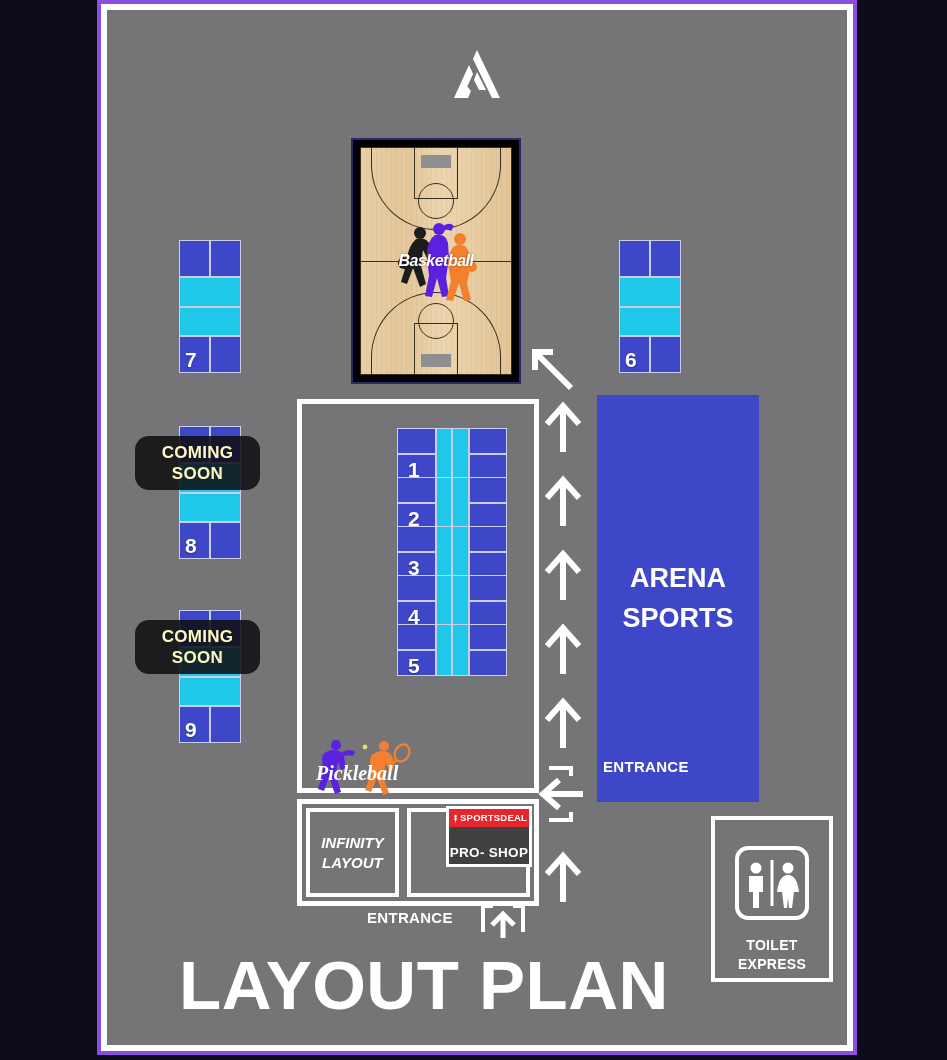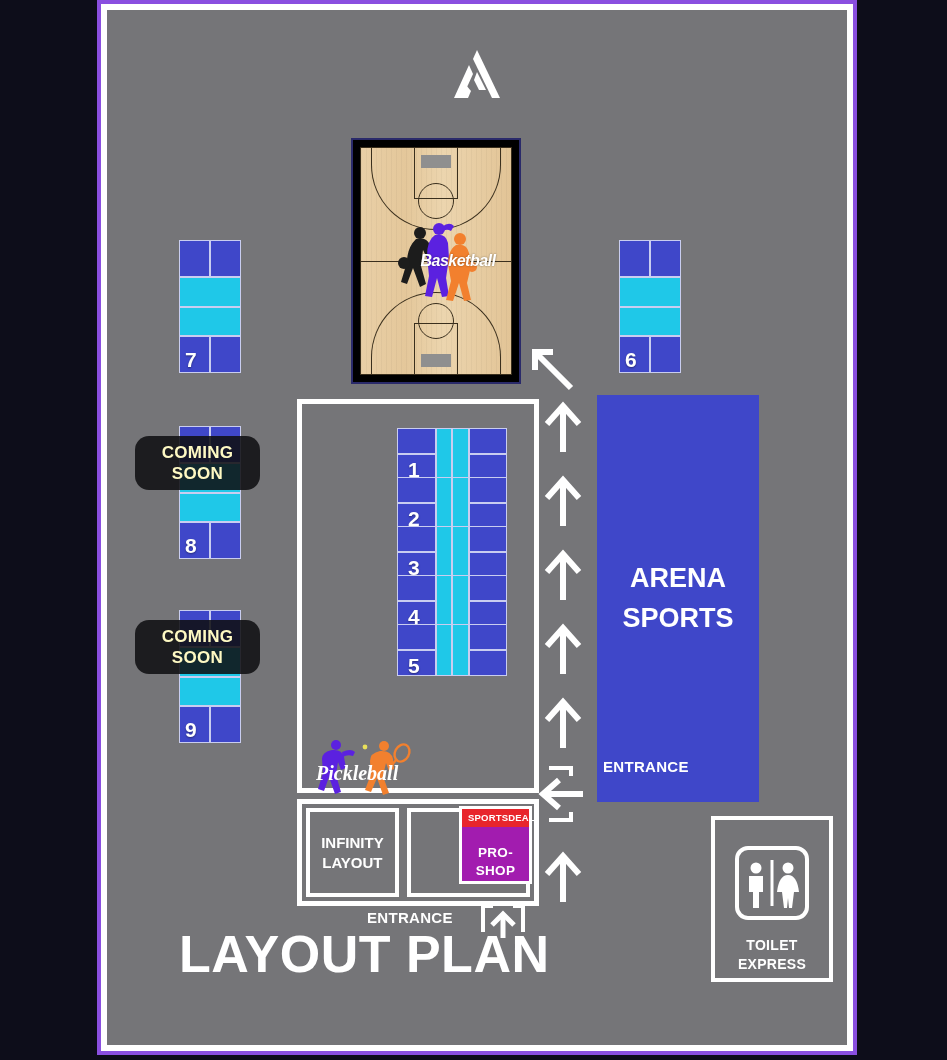--- a/index.html
+++ b/index.html
@@ -75,21 +75,20 @@
   }
   .hoop.top{top:7px;}
   .hoop.bot{bottom:7px;}
   .bball-players{position:absolute;left:50%;top:50%;transform:translate(-50%,-50%);}
   .bball-label{
     position:absolute;left:0;top:50%;width:100%;transform:translateY(-50%);
     text-align:center;color:#fff;font-size:16px;font-weight:bold;
     font-style:italic;letter-spacing:-0.5px;
     text-shadow:0 0 2px rgba(0,0,0,0.45);
     pointer-events:none;
-    padding-left:22px;
   }
 
   
   .pcourt{position:absolute;box-sizing:border-box;}
   .pcourt .grid{position:absolute;inset:0;display:flex;}
   
   .pcourt.vert .grid{flex-direction:column;}
   .pcourt.vert .zone{flex:1 1 auto;display:flex;}
   .pcourt.vert .zone .half{flex:1;border:1px solid #c9cdf0;box-sizing:border-box;background:#3f47c9;}
   .pcourt.vert .kitchen{flex:0 0 22%;border:1px solid #c9cdf0;box-sizing:border-box;background:#1fc8e8;}
@@ -124,26 +123,26 @@
   .shops-row{
     position:absolute;left:190px;top:789px;width:242px;height:107px;
     border:5px solid #ffffff;box-sizing:border-box;display:flex;
   }
   .shop-box{
     border:4px solid #ffffff;box-sizing:border-box;
     display:flex;align-items:center;justify-content:center;
     color:#fff;font-weight:bold;font-size:15px;text-align:center;line-height:1.3;
     margin:4px;
   }
-  .shop-left{flex:0 0 40%;}
+  .shop-left{flex:0 0 40%;font-style:italic;}
   .shop-right{flex:1;position:relative;}
 
   .proshop{
-    position:absolute;right:-6px;top:-6px;width:73px;
-    border:3px solid #ffffff;box-sizing:border-box;background:#a21caf;
+    position:absolute;right:-6px;top:-6px;width:86px;
+    border:3px solid #ffffff;box-sizing:border-box;background:#404040;
   }
   .proshop .brand{
     background:#e8252c;color:#fff;font-size:9.5px;font-weight:bold;
     letter-spacing:0.2px;padding:3px 2px 3px 4px;display:flex;align-items:center;gap:2px;
     white-space:nowrap;
   }
   .proshop .sub{
     color:#fff;font-size:13.5px;font-weight:bold;text-align:center;
     padding:17px 0 2px;letter-spacing:0.3px;
   }
@@ -182,22 +181,22 @@
     margin-left:44px;
   }
   .toilet .sign{width:74px;height:74px;}
   .toilet .tlabel{
     margin-top:16px;color:#fff;font-size:14px;font-weight:bold;
     text-align:center;line-height:1.35;letter-spacing:0.3px;
   }
 
   
   .layout-plan{
-    position:absolute;left:72px;top:914px;
-    color:#fff;font-size:52px;font-weight:bold;letter-spacing:0.5px;
+    position:absolute;left:72px;top:936px;
+    color:#fff;font-size:69px;font-weight:bold;letter-spacing:0.5px;
   }
 </style>
 </head>
 <body>
 
 <div class="frame-outer">
  <div class="canvas">
 
   <div class="header">
     <svg class="logo-mark" viewBox="0 0 58 56">

